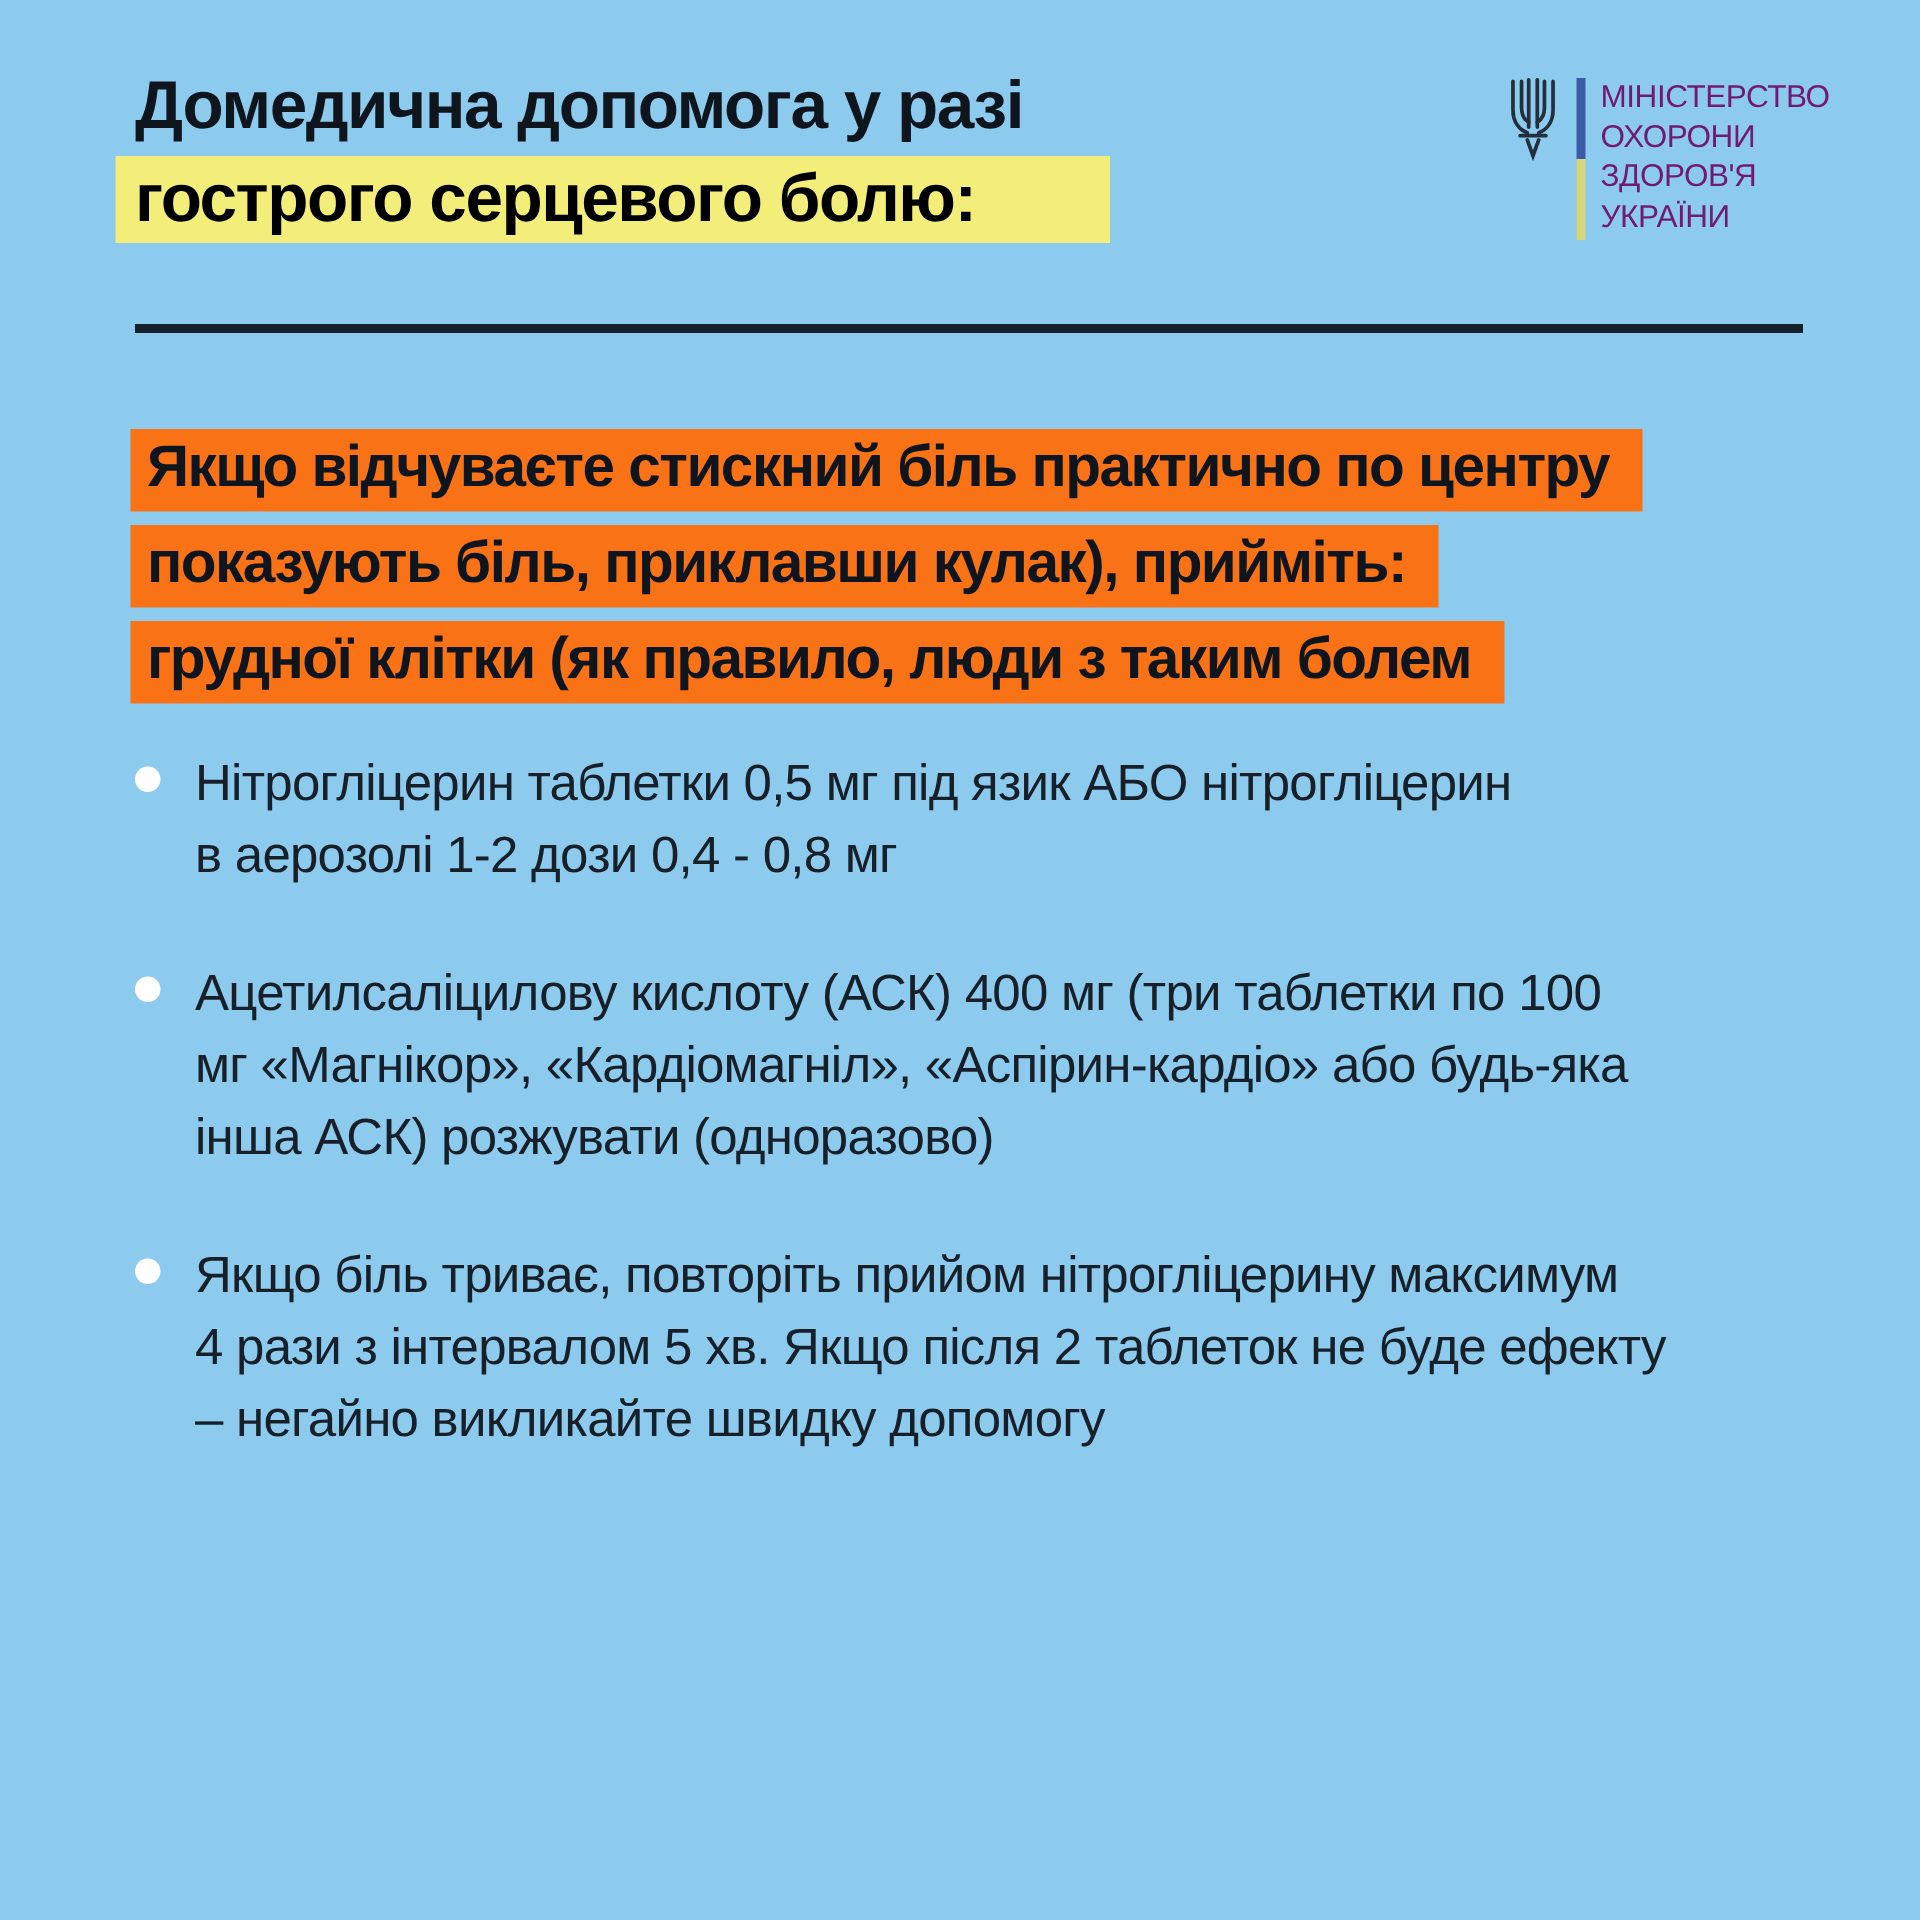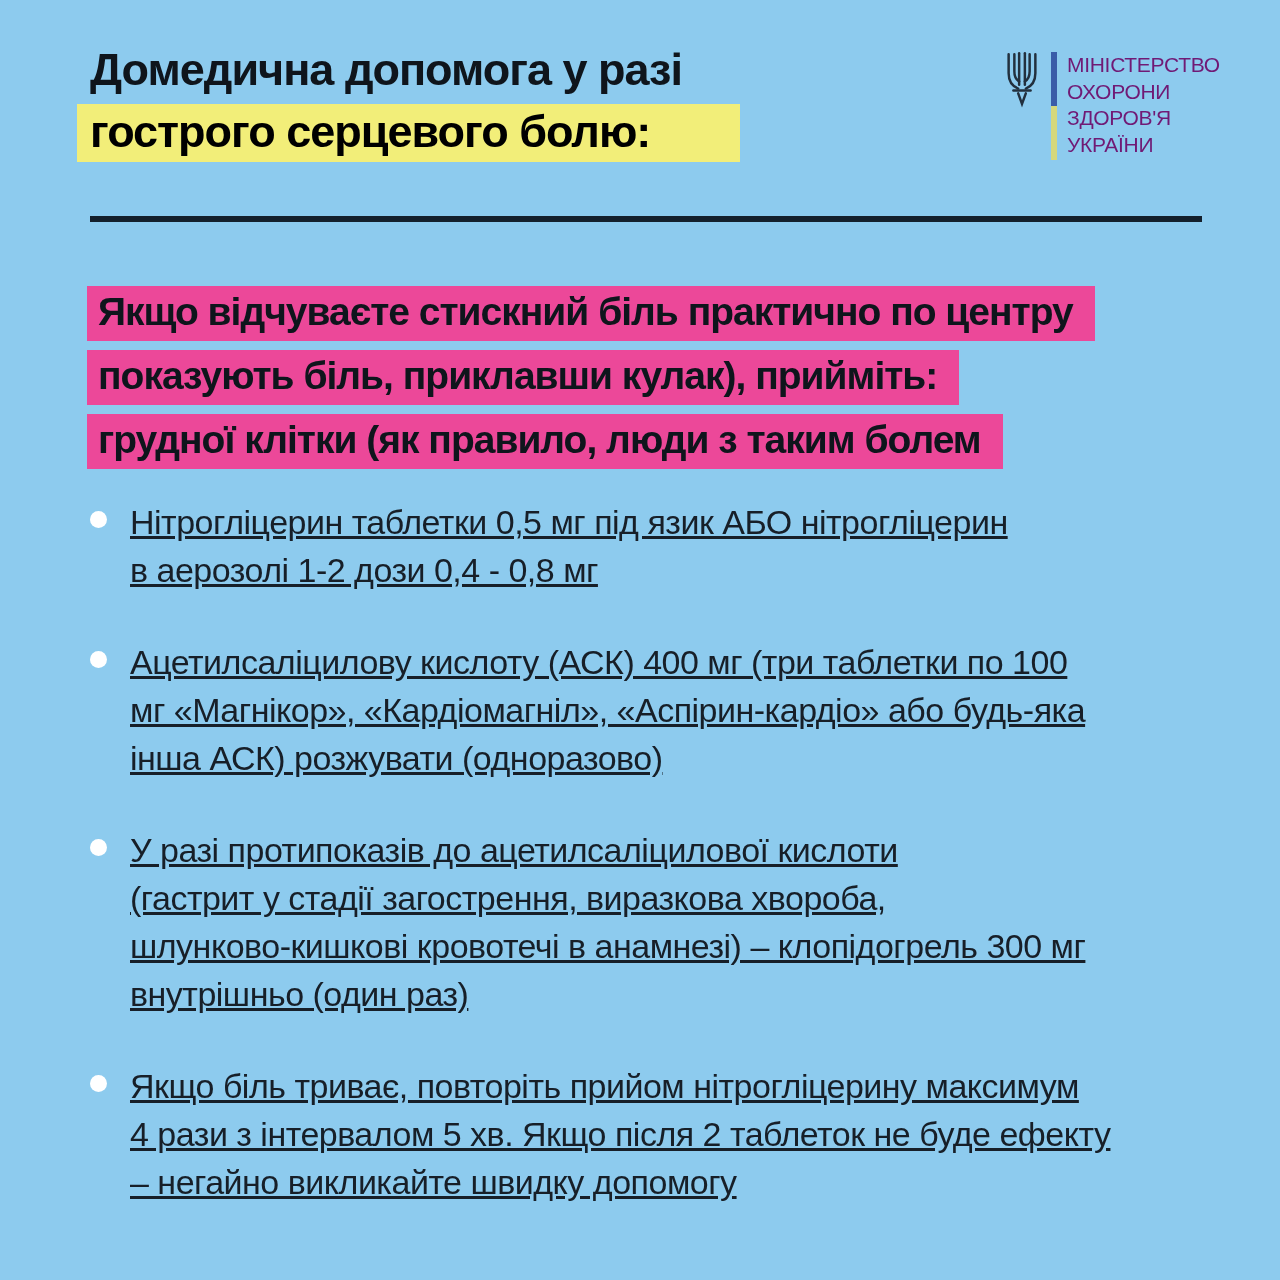--- a/index.html
+++ b/index.html
@@ -91,21 +91,21 @@
     background: #14202C;
   }
   
   .intro {
     position: absolute;
     left: 87px;
     top: 286px;
   }
   .intro-line {
     display: table; 
-    background: #ec4899;
+    background: #f97316;
     margin-bottom: 9px;
     padding: 6px 22px 9px 11px;
     font-size: 39px;
     font-weight: bold;
     letter-spacing: -1px;
     line-height: 40px;
     color: #0F151C;
     white-space: nowrap;
   }
   
@@ -129,21 +129,20 @@
     border-radius: 50%;
     background: #FFFFFF;
   }
   .bullet-text {
     font-size: 34px;
     font-weight: normal;
     letter-spacing: -0.5px;
     line-height: 48px;
     color: #171F28;
     white-space: pre-line;
-    text-decoration: underline;
   }
 </style>
 </head>
 <body>
 
 <div class="page">
 
   <div class="title-block">
     <span class="title-line1">Домедична допомога у разі</span>
     <span class="title-line2">гострого серцевого болю:</span>
@@ -186,27 +185,20 @@
 в аерозолі 1-2 дози  0,4 - 0,8 мг</div>
     </div>
 
     <div class="bullet-item">
       <span class="bullet-dot"></span>
       <div class="bullet-text">Ацетилсаліцилову кислоту (АСК) 400 мг (три таблетки по 100
 мг «Магнікор»,  «Кардіомагніл», «Аспірин-кардіо» або будь-яка
 інша АСК) розжувати (одноразово)</div>
     </div>
 
-    <div class="bullet-item">
-      <span class="bullet-dot"></span>
-      <div class="bullet-text">У разі протипоказів до ацетилсаліцилової кислоти
-(гастрит у стадії загострення, виразкова хвороба,
-шлунково-кишкові кровотечі в анамнезі) – клопідогрель 300 мг
-внутрішньо (один раз)</div>
-    </div>
 
     <div class="bullet-item">
       <span class="bullet-dot"></span>
       <div class="bullet-text">Якщо біль триває, повторіть прийом нітрогліцерину максимум
 4 рази з інтервалом 5 хв. Якщо після 2 таблеток не буде ефекту
 – негайно викликайте швидку допомогу</div>
     </div>
 
   </div>
 

